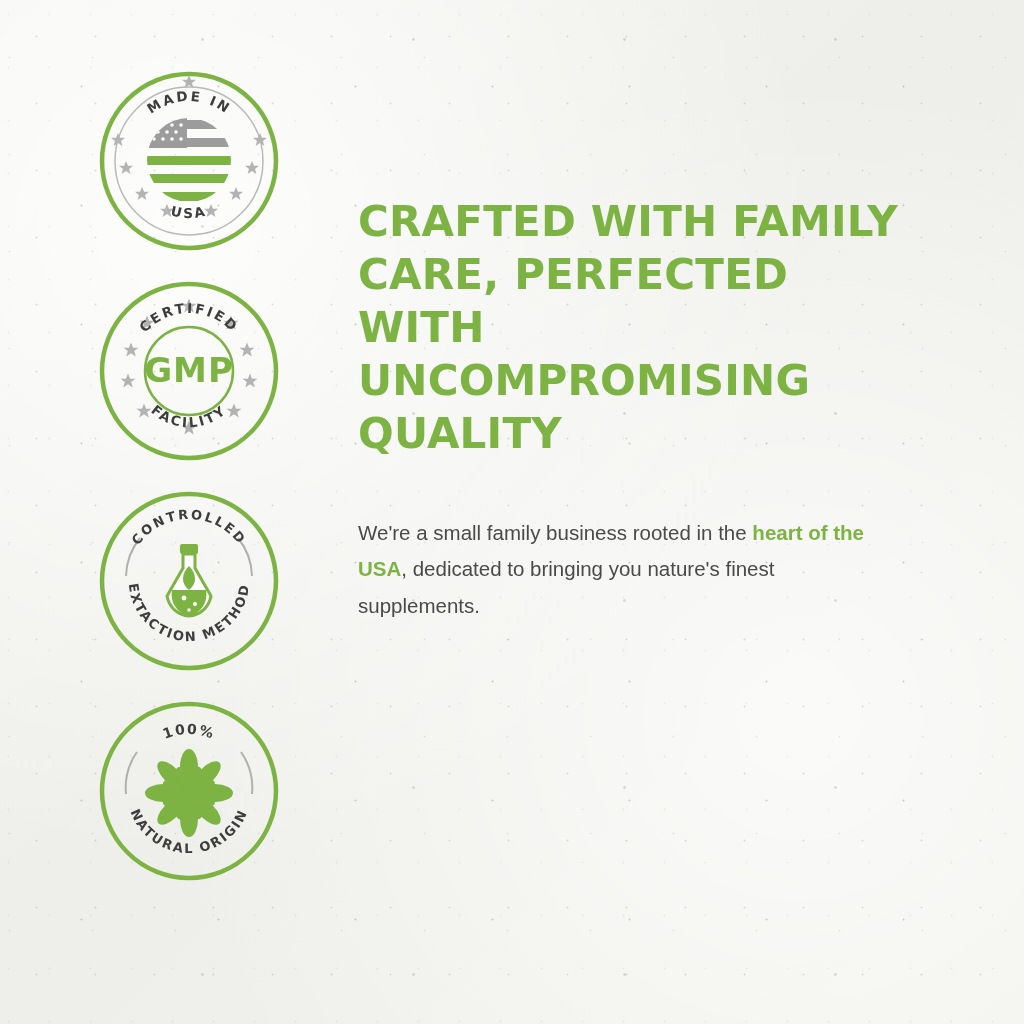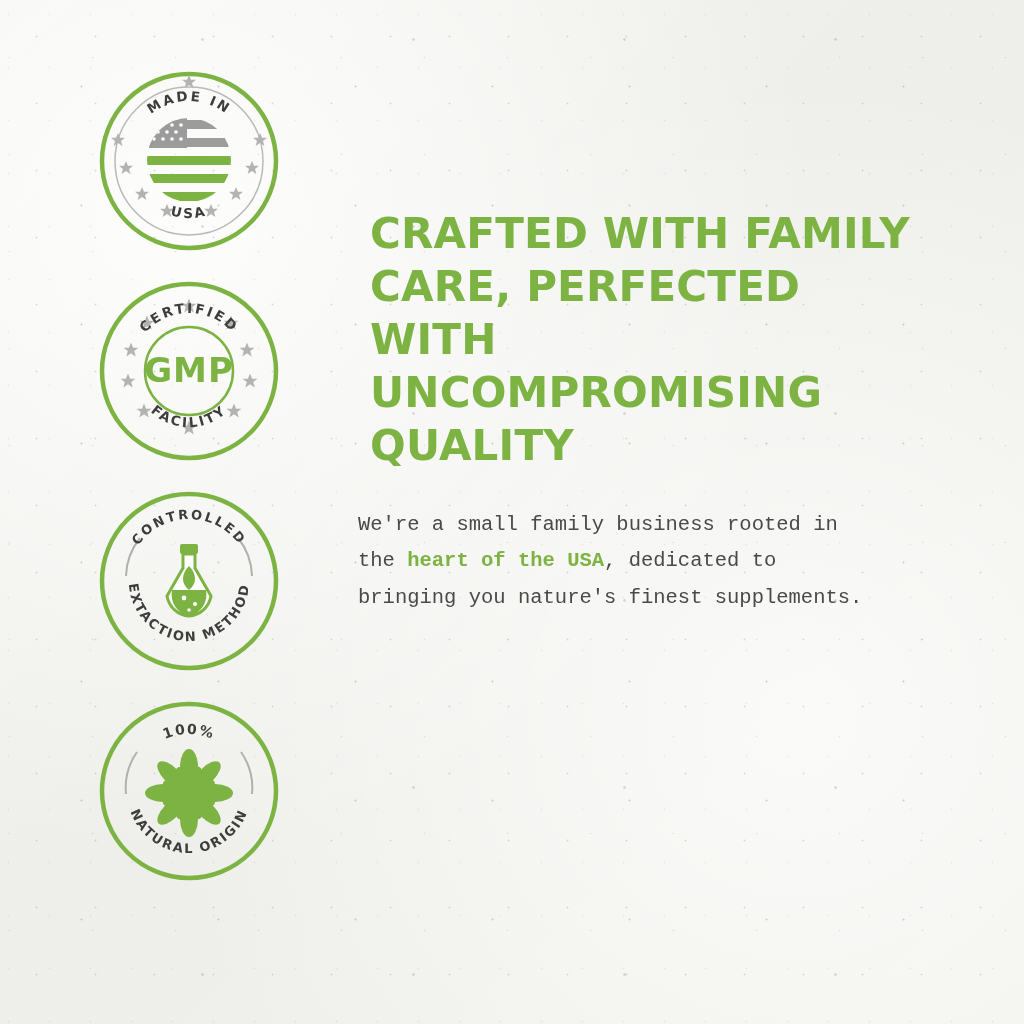--- a/index.html
+++ b/index.html
@@ -66,37 +66,37 @@
   .badge svg { display: block; width: 186px; height: 186px; }
 
   
   .content {
     position: absolute;
     left: 358px;
     top: 196px;
     width: 580px;
   }
   .headline {
-    margin: 12px;
+    margin: 0;
     color: #7cb343;
     font-family: "DejaVu Sans", sans-serif;
     font-weight: bold;
     font-size: 42px;
     line-height: 1.26;
     letter-spacing: 0.2px;
     text-transform: uppercase;
     max-width: 560px;
   }
   .body-copy {
-    margin: 34px 0 0 0;
+    margin: 54px 0 0 0;
     color: #4a4a4a;
     font-size: 20.5px;
     line-height: 1.78;
     max-width: 520px;
-    font-family: Liberation Mono, monospace;
+    font-family: Liberation Sans, sans-serif;
   }
   .body-copy.second { margin-top: 28px; max-width: 530px; }
   .hl {
     color: #7cb343;
     font-weight: bold;
   }
 </style>
 </head>
 <body>
 

